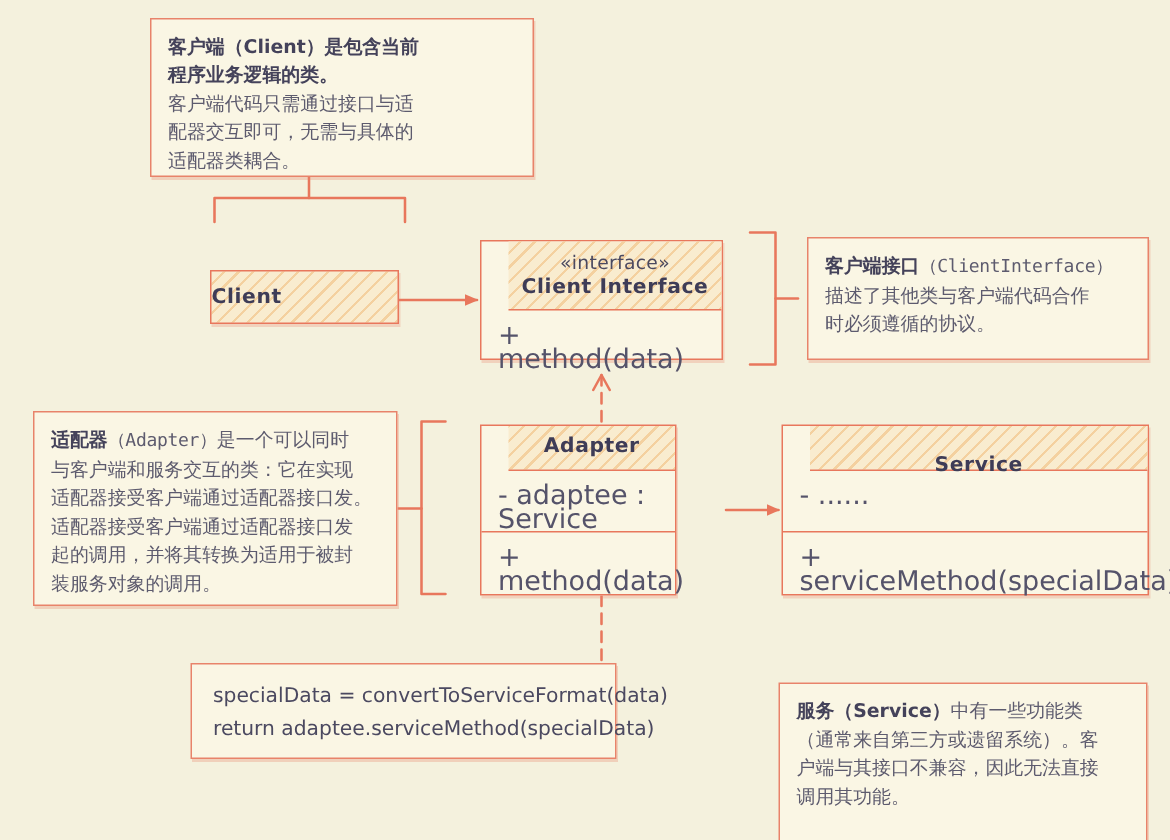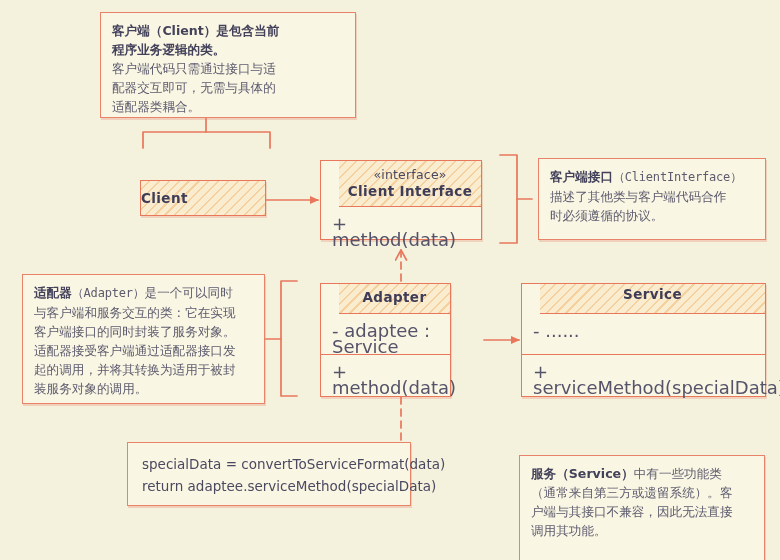--- a/index.html
+++ b/index.html
@@ -189,21 +189,21 @@
 
   <div class="note" style="left:538px; top:158px; width:228px; height:82px;">
     <p><span class="b">客户端接口</span><span class="mono">（ClientInterface）</span></p>
     <p>描述了其他类与客户端代码合作</p>
     <p>时必须遵循的协议。</p>
   </div>
 
   <div class="note" style="left:22px; top:274px; width:243px; height:130px;">
     <p><span class="b">适配器</span><span class="mono">（Adapter）</span><span>是一个可以同时</span></p>
     <p>与客户端和服务交互的类：它在实现</p>
-    <p>客户端接口的同时封装了服务对象。</p>
+    <p>适配器接受客户端通过适配器接口发。</p>
     <p>适配器接受客户端通过适配器接口发</p>
     <p>起的调用，并将其转换为适用于被封</p>
     <p>装服务对象的调用。</p>
   </div>
 
   <div class="note" style="left:519px; top:455px; width:246px; height:112px;">
     <p><span class="b">服务（Service）</span><span>中有一些功能类</span></p>
     <p>（通常来自第三方或遗留系统）。客</p>
     <p>户端与其接口不兼容，因此无法直接</p>
     <p>调用其功能。</p>
@@ -228,21 +228,21 @@
 
   <div class="uml" style="left:320px; top:283px; width:131px; height:114px;">
     <div class="hdr" style="height:30px; padding-top:5px;">
       <span class="nm">Adapter</span>
     </div>
     <div class="row" style="height:41px;">- adaptee : Service</div>
     <div class="row" style="height:41px;">+ method(data)</div>
   </div>
 
   <div class="uml" style="left:521px; top:283px; width:245px; height:114px;">
-    <div class="hdr" style="height:30px; padding-top:2px;">
+    <div class="hdr" style="height:30px; padding-top:18px;">
       <span class="nm">Service</span>
     </div>
     <div class="row" style="height:41px;">- ......</div>
     <div class="row" style="height:41px;">+ serviceMethod(specialData)</div>
   </div>
 
   <svg class="layer" viewBox="0 0 780 560" xmlns="http://www.w3.org/2000/svg">
     <g stroke="#e8775c" fill="none" stroke-width="1.7" stroke-linecap="round" stroke-linejoin="round">
 
       <path d="M620,397 L620,412" opacity="0"></path>

